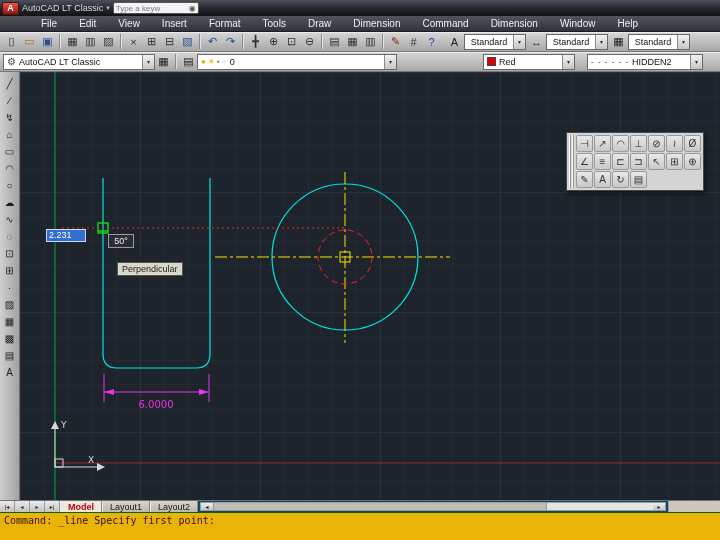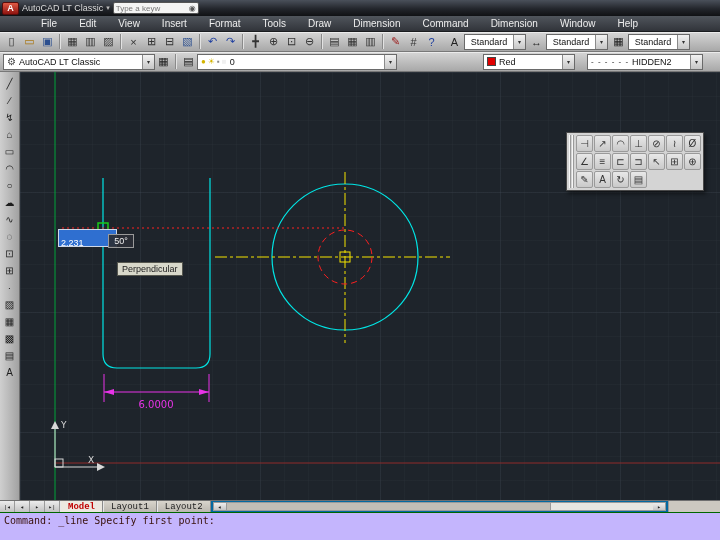--- a/index.html
+++ b/index.html
@@ -49,43 +49,43 @@
   .canvas{position:relative;width:700px;height:428px;background:#1e242b;overflow:hidden;
     background-image:
       linear-gradient(rgba(130,150,170,0.07) 1px,transparent 1px),
       linear-gradient(90deg,rgba(130,150,170,0.07) 1px,transparent 1px),
       linear-gradient(rgba(130,150,170,0.04) 1px,transparent 1px),
       linear-gradient(90deg,rgba(130,150,170,0.04) 1px,transparent 1px);
     background-size:120px 120px,120px 120px,24px 24px,24px 24px;}
   svg.cad{position:absolute;left:0;top:0;}
   svg text{font-family:"DejaVu Sans",sans-serif;}
 
-  .dyn-input{position:absolute;left:38px;top:157px;width:59px;height:13px;background:#2f6fd0;border:1px solid #cfd8e8;color:#fff;font-size:9px;line-height:11px;padding:8px 2px;}
+  .dyn-input{position:absolute;left:26px;top:157px;width:40px;height:13px;background:#2f6fd0;border:1px solid #cfd8e8;color:#fff;font-size:9px;line-height:11px;padding:0 2px;}
   .dyn-angle{position:absolute;left:88px;top:162px;width:26px;height:14px;background:rgba(43,47,54,0.92);border:1px solid #9a9a9a;color:#eee;font-size:9px;text-align:center;line-height:12px;}
   .snap-tip{position:absolute;left:97px;top:190px;background:#d8d8ca;border:1px solid #55564e;color:#222;font-size:9px;padding:0 4px;line-height:12px;white-space:nowrap;}
 
   .dim-toolbar{position:absolute;left:546px;top:60px;background:#d4d4d4;border:1px solid #494949;box-shadow:2px 3px 4px rgba(0,0,0,0.45);display:flex;padding:2px;}
   .grip{width:5px;margin-right:2px;background:linear-gradient(90deg,#f6f6f6 0 1px,#9a9a9a 1px 2px,transparent 2px 3px,#f6f6f6 3px 4px,#9a9a9a 4px 5px);}
   .dim-rows{display:flex;flex-direction:column;gap:1px;}
   .dim-row{display:flex;gap:1px;}
   .dbtn{width:17px;height:17px;background:linear-gradient(#e8e8e8,#c9c9c9);border:1px solid #9a9a9a;border-radius:2px;display:flex;align-items:center;justify-content:center;font-size:10px;color:#333;}
 
   
-  .tabs{height:12px;background:#0369a1;border-top:1px solid #6f6f6f;display:flex;align-items:stretch;font-size:9px;color:#222;font-family:Liberation Mono, monospace;}
+  .tabs{height:12px;background:#0c4a6e;border-top:1px solid #6f6f6f;display:flex;align-items:stretch;font-size:9px;color:#222;}
   .tab-nav{width:15px;display:flex;align-items:center;justify-content:center;font-size:6px;background:linear-gradient(#ececec,#c2c2c2);border-right:1px solid #9a9a9a;}
   .tab{display:flex;align-items:center;padding:0 7px;background:linear-gradient(#d8d4cc,#bcb8b0);border-right:1px solid #8a8a8a;border-left:1px solid #e8e8e8;}
   .tab.active{background:#ece8e0;color:#c00000;font-weight:bold;}
   .tab-scroll{flex:1;display:flex;align-items:stretch;margin:1px 2px;border:1px solid #9a9a9a;background:#dcdcdc;}
   .scroll-arrow{width:12px;display:flex;align-items:center;justify-content:center;font-size:6px;background:linear-gradient(#eee,#c6c6c6);}
   .scroll-thumb{width:72%;background:#c2beb6;border-left:1px solid #9a9a9a;border-right:1px solid #9a9a9a;}
   .scroll-fill{flex:1;background:#e6e6e2;}
   .tab-endcap{width:52px;background:#ccc8c0;border-left:1px solid #9a9a9a;}
 
   
-  .command{height:28px;background:#c4b5fd;font-family:"DejaVu Sans Mono",monospace;font-size:10px;padding:1px 0 0 4px;border-top:1px solid #006600;}
+  .command{height:28px;background:#eab308;font-family:"DejaVu Sans Mono",monospace;font-size:10px;padding:1px 0 0 4px;border-top:1px solid #006600;}
   .cmd1{color:#38100a;line-height:13px;white-space:pre;}
   .cmd2{color:#b42000;line-height:13px;white-space:pre;}
 </style>
 </head>
 <body>
 
 <div class="app" data-name="autocad-window">
 
   <div class="titlebar" data-name="title-bar">
     <div class="app-btn" data-name="app-menu-button">A</div>

